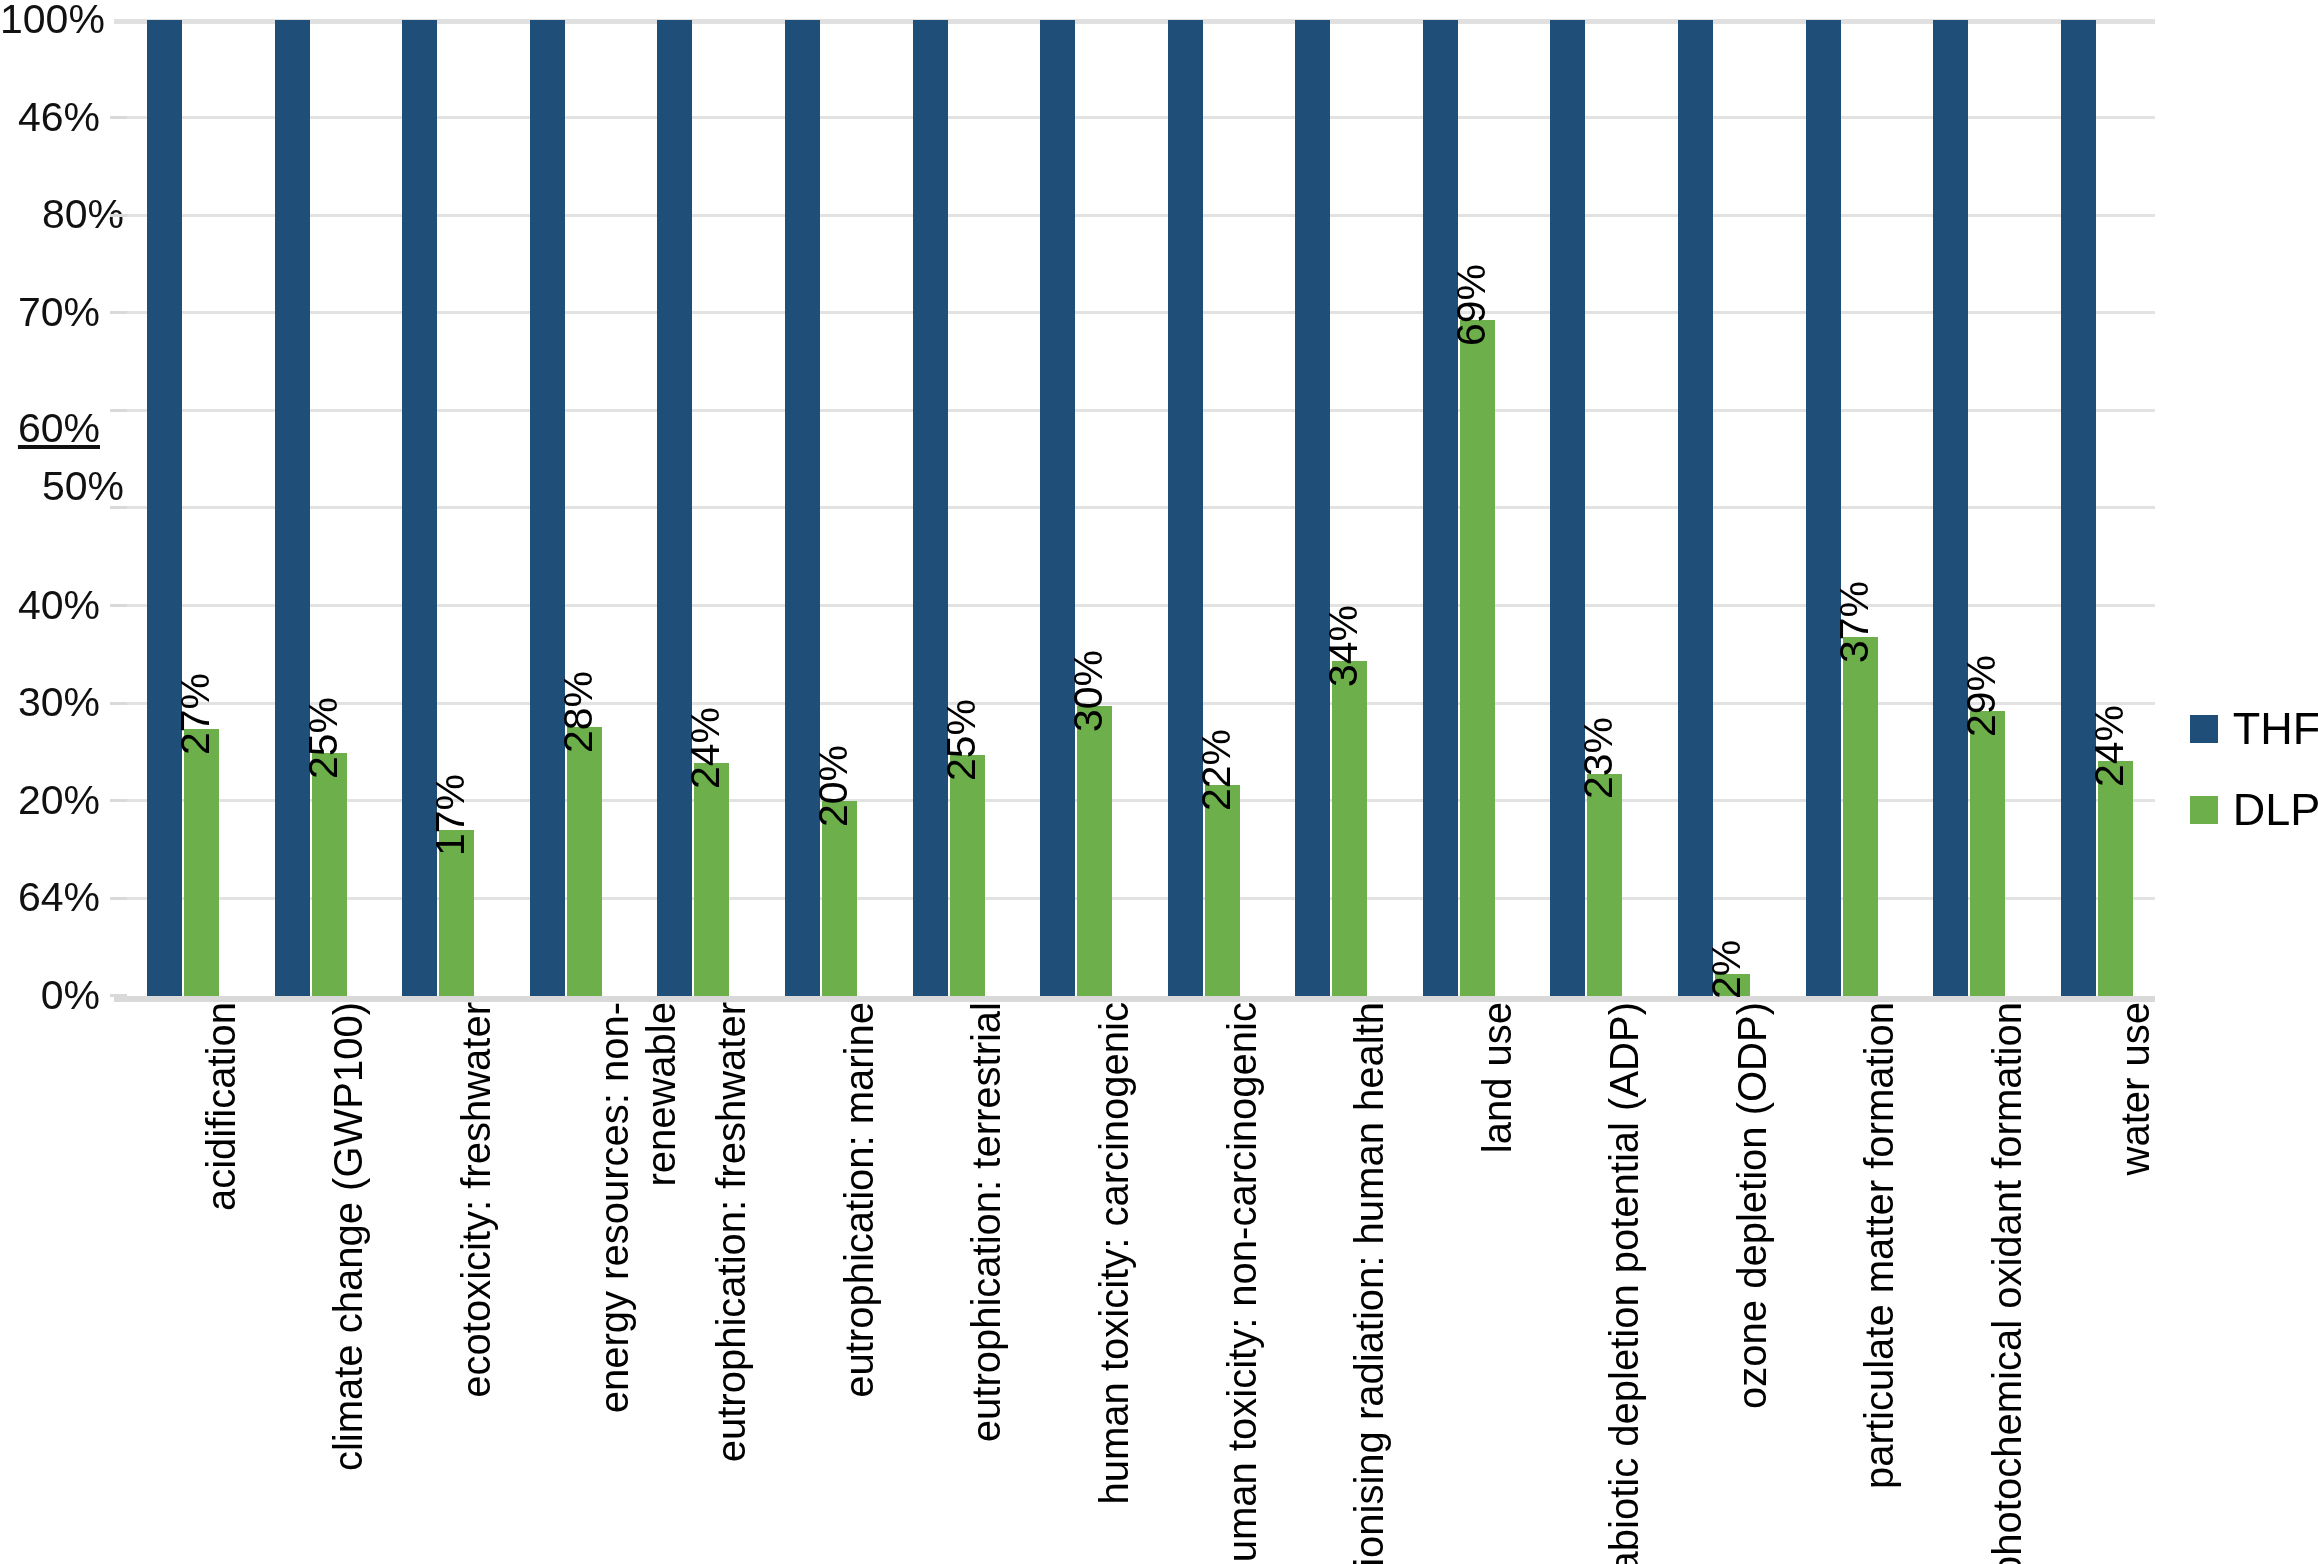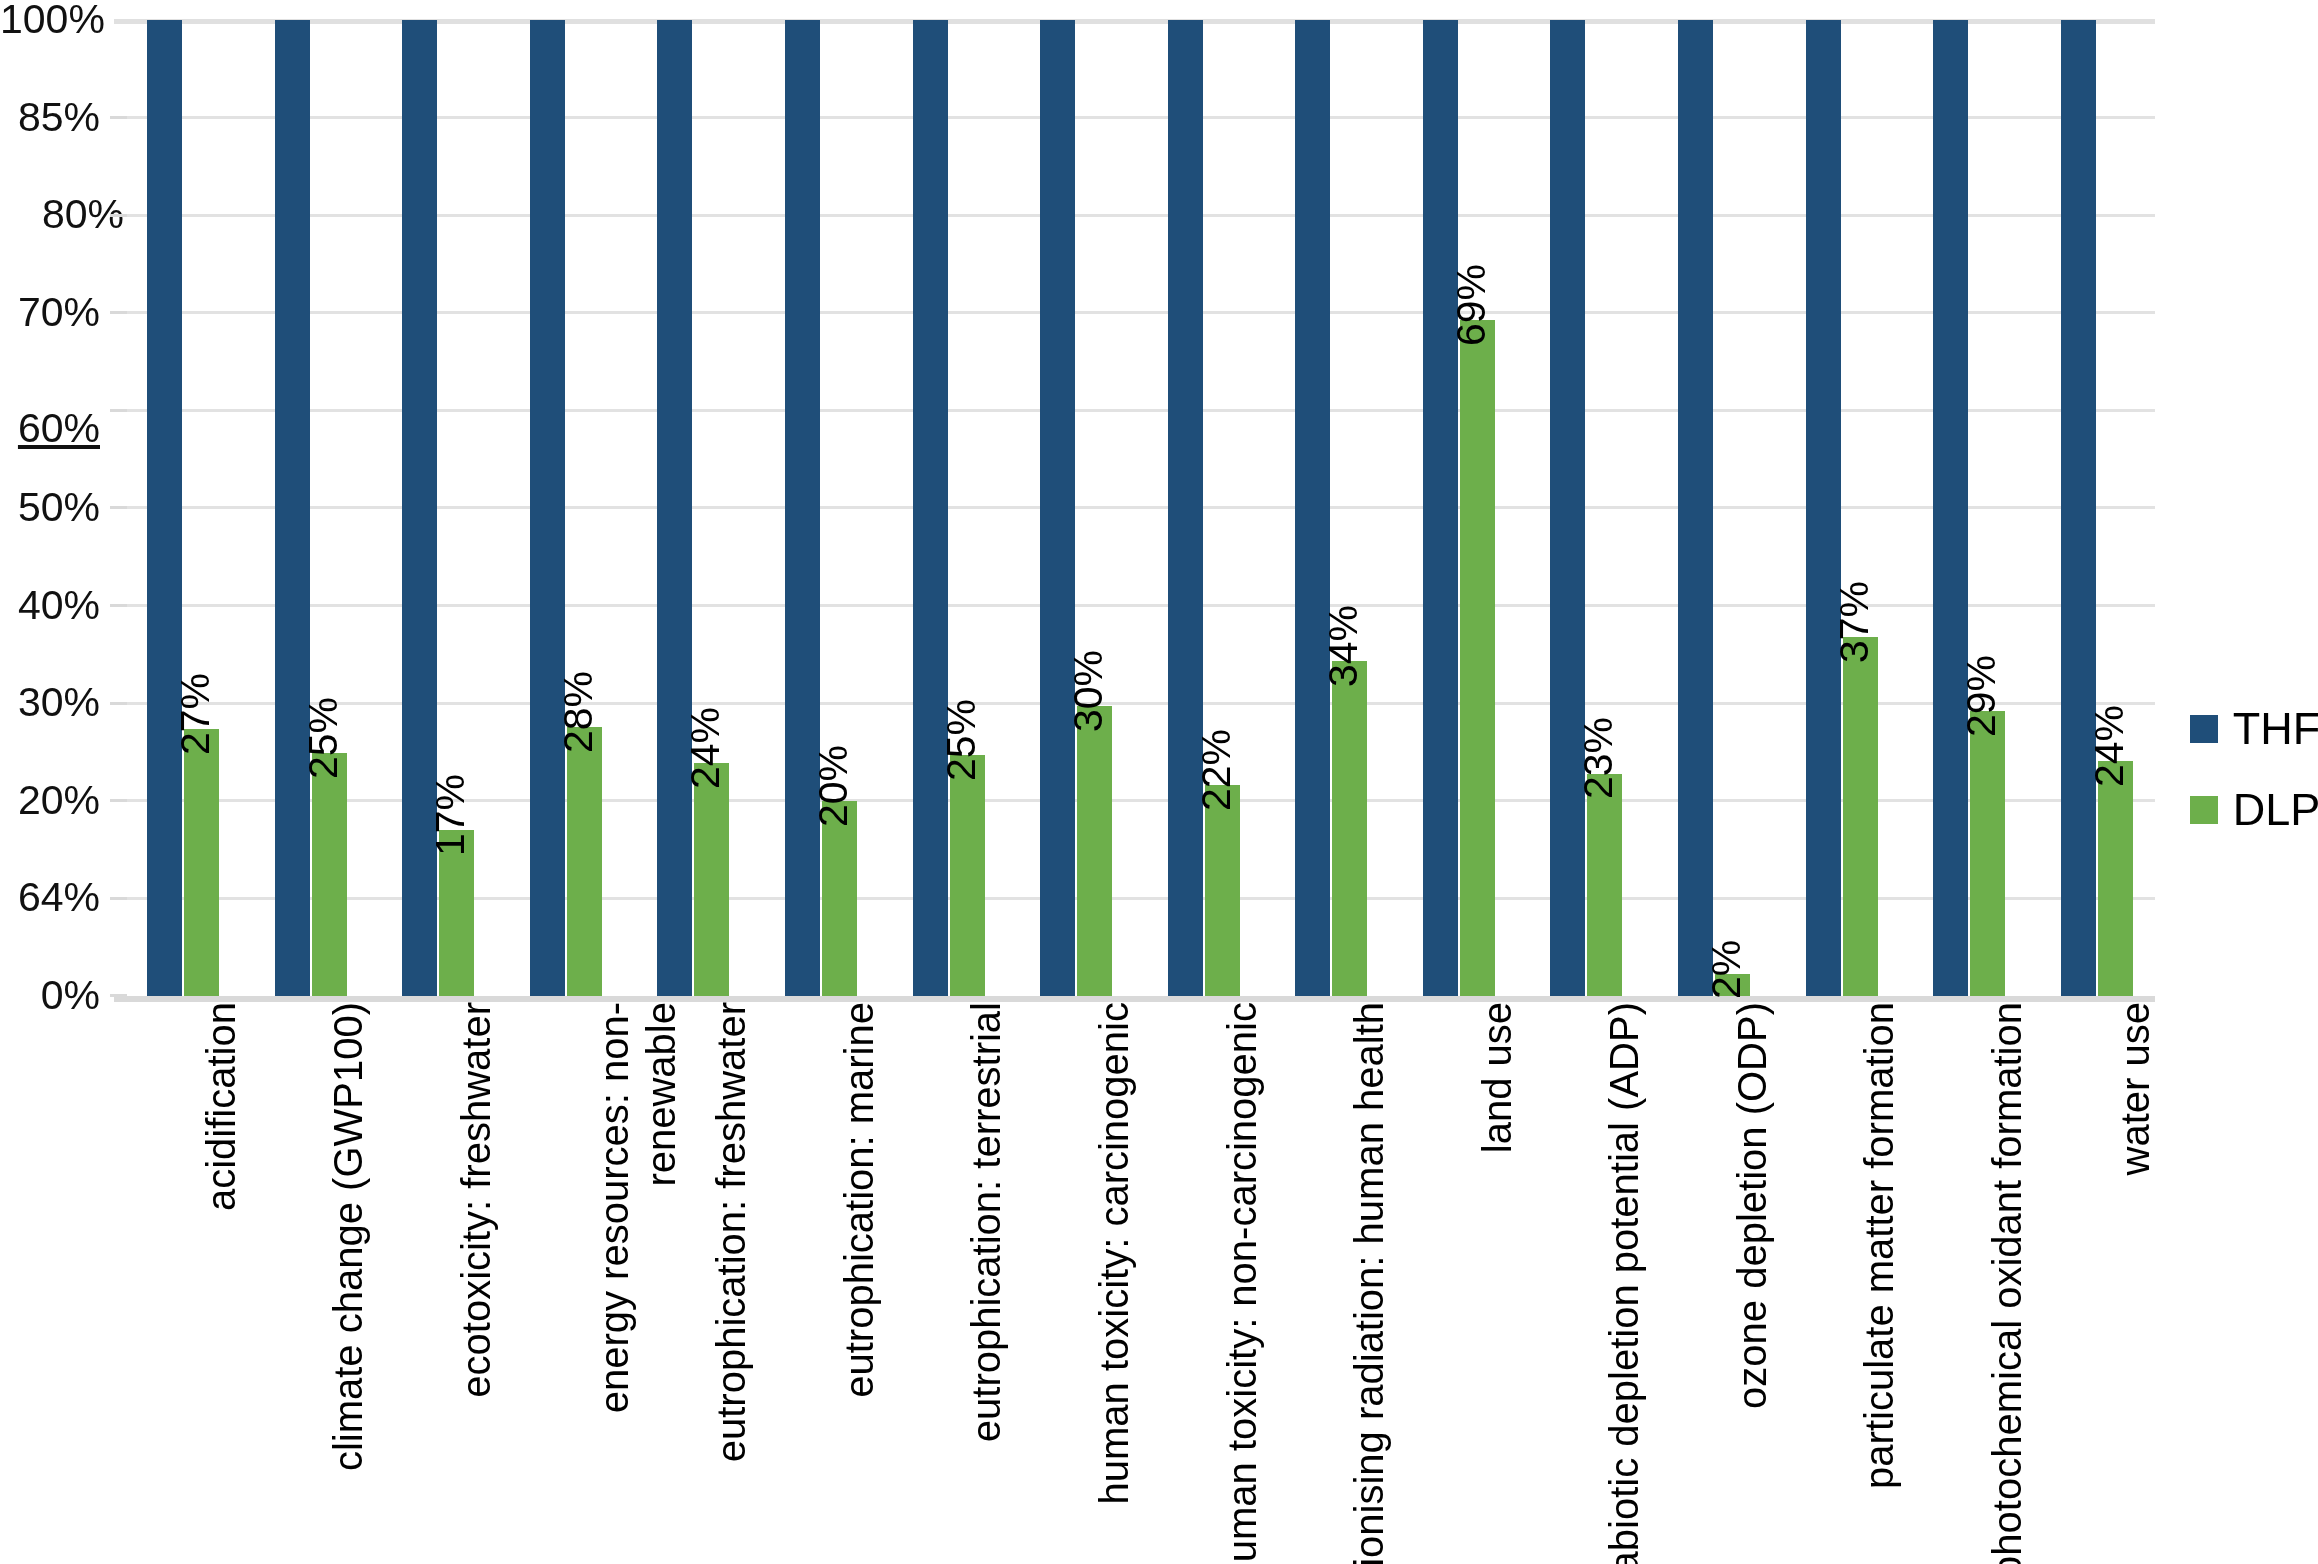--- a/index.html
+++ b/index.html
@@ -168,29 +168,29 @@
       <div class="gridline" style="top: 506px; left: 114px; width: 2041px;"></div>
       <div class="gridline" style="top: 604px; left: 114px; width: 2041px;"></div>
       <div class="gridline" style="top: 702px; left: 114px; width: 2041px;"></div>
       <div class="gridline" style="top: 799px; left: 114px; width: 2041px;"></div>
       <div class="gridline" style="top: 897px; left: 114px; width: 2041px;"></div>
       <div class="gridline zero" style="top: 996px; left: 114px; width: 2041px;"></div>
     </div>
 
   <div id="yticks">
       <div class="ytick-row" style="top: -21px;">100%</div>
-      <div class="ytick-row" style="top: 77px;">85%</div>
+      <div class="ytick-row" style="top: 77px;">46%</div>
       <div class="ytickmark" style="top: 96px;"></div>
       <div class="ytick-row" style="top: 174px; margin-left: 24px;">80%</div>
       <div class="ytickmark" style="top: 194px;"></div>
       <div class="ytick-row" style="top: 272px;">70%</div>
       <div class="ytickmark" style="top: 291px;"></div>
       <div class="ytick-row" style="top: 388px; text-decoration: underline;">60%</div>
       <div class="ytickmark" style="top: 389px;"></div>
-      <div class="ytick-row" style="top: 467px;">50%</div>
+      <div class="ytick-row" style="top: 446px; padding-left: 24px;">50%</div>
       <div class="ytickmark" style="top: 486px;"></div>
       <div class="ytick-row" style="top: 565px;">40%</div>
       <div class="ytickmark" style="top: 584px;"></div>
       <div class="ytick-row" style="top: 662px;">30%</div>
       <div class="ytickmark" style="top: 682px;"></div>
       <div class="ytick-row" style="top: 760px;">20%</div>
       <div class="ytickmark" style="top: 779px;"></div>
       <div class="ytick-row" style="top: 857px;">64%</div>
       <div class="ytickmark" style="top: 877px;"></div>
       <div class="ytick-row" style="top: 955px;">0%</div>

